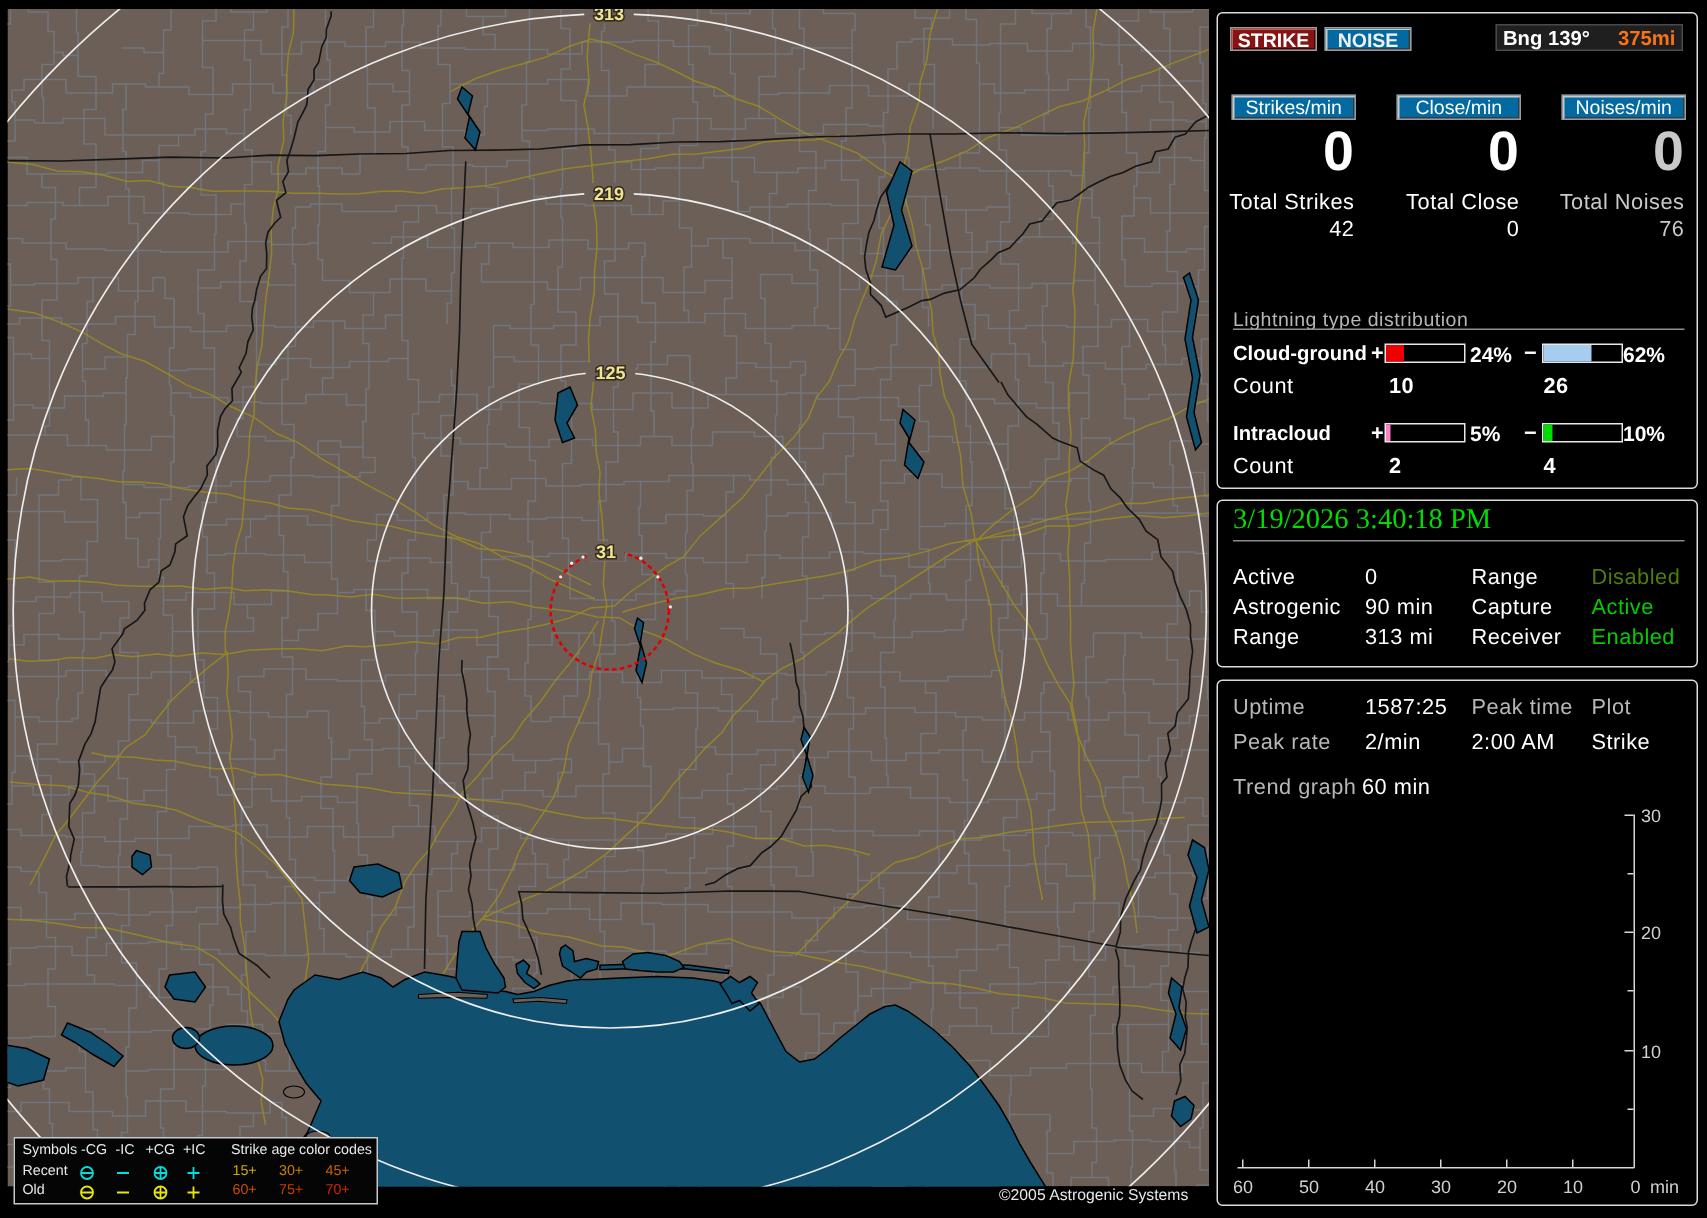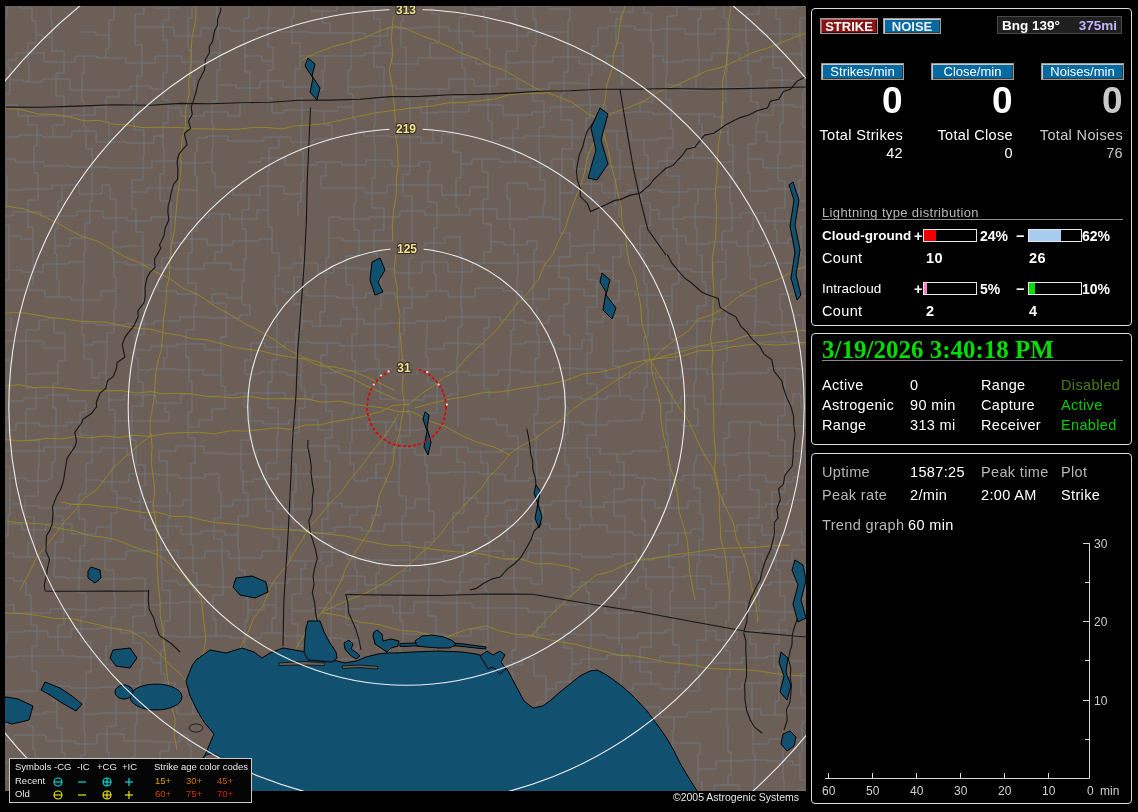--- a/index.html
+++ b/index.html
@@ -444,28 +444,28 @@
         <line x1="119" y1="32" x2="119" y2="40"></line>
     </g>
   </svg>
   <div class="abs" style="left:145px;top:16px;color:#d2a800">15+</div>
   <div class="abs" style="left:176px;top:16px;color:#cc7e00">30+</div>
   <div class="abs" style="left:207px;top:16px;color:#cc6200">45+</div>
   <div class="abs" style="left:145px;top:29px;color:#cc4d00">60+</div>
   <div class="abs" style="left:176px;top:29px;color:#cc3a00">75+</div>
   <div class="abs" style="left:207px;top:29px;color:#d42600">70+</div>
 </div>
-<div class="abs" style="left:666px;top:791px;width:140px;height:14px;background:#000;color:#e8e8e8;font-size:10.5px;text-align:center;white-space:nowrap">©2005 Astrogenic Systems</div>
+<div class="abs" style="left:666px;top:791px;width:140px;height:14px;background:#000;color:#e8e8e8;font-size:10.5px;text-align:left;white-space:nowrap">©2005 Astrogenic Systems</div>
 
 <div class="box" style="top:8px;height:316px">
   <div class="btn" style="left:8px;top:9px;width:56px;height:14px;background:#871414;box-shadow:inset 1px 1px 0 #c06060,inset -1px -1px 0 #3a0808;font-weight:bold">STRIKE</div>
   <div class="btn" style="left:71px;top:9px;width:56px;height:14px;font-weight:bold;color:#f0f0f0">NOISE</div>
   <div class="abs" style="left:185px;top:7px;width:115px;height:16px;background:#1f1f1f;border:1px solid #4a4a4a;font-size:13.5px;font-weight:bold;color:#fff;padding:0 4px;display:flex;justify-content:space-between;align-items:center">
       <span>Bng 139°</span>
-      <span class="grn" style="color:#c4b5fd">375mi</span>
+      <span class="grn" style="color:#f97316">375mi</span>
     </div>
   <div class="btn" style="left:9px;top:54px;width:81px;height:15px">Strikes/min</div>
   <div class="btn" style="left:119px;top:54px;width:81px;height:15px">Close/min</div>
   <div class="btn" style="left:229px;top:54px;width:81px;height:15px">Noises/min</div>
   <div class="lab" style="right:228px;top:71px;font-size:37px;font-weight:bold">0</div>
   <div class="lab" style="right:118px;top:71px;font-size:37px;font-weight:bold">0</div>
   <div class="lab" style="right:8px;top:71px;font-size:37px;font-weight:bold;color:#c9c9c9">0</div>
   <div class="lab" style="right:228px;top:118px">Total Strikes</div>
   <div class="lab" style="right:118px;top:118px">Total Close</div>
   <div class="lab" style="right:8px;top:118px;color:#c9c9c9">Total Noises</div>
@@ -481,38 +481,38 @@
     </div>
   <div class="pct" style="left:168px;top:219px">24%</div>
   <div class="lab" style="left:204px;top:219px;font-weight:bold">−</div>
   <div class="bar" style="left:216px;top:220px">
       <i style="width:62%;background:#a6cdf0"></i>
     </div>
   <div class="pct" style="left:270px;top:219px">62%</div>
   <div class="lab" style="left:10px;top:241px">Count</div>
   <div class="lab" style="left:114px;top:241px;font-weight:bold">10</div>
   <div class="lab" style="left:217px;top:241px;font-weight:bold">26</div>
-  <div class="lab" style="left:10px;top:272px;font-weight:normal;font-size:13.5px;letter-spacing:0">Intracloud</div>
+  <div class="lab" style="left:10px;top:272px;font-weight:bold;font-size:13.5px;letter-spacing:0">Intracloud</div>
   <div class="lab" style="left:102px;top:272px;font-weight:bold">+</div>
   <div class="bar" style="left:111px;top:273px">
       <i style="width:6%;background:#ff7ec8"></i>
     </div>
   <div class="pct" style="left:168px;top:272px">5%</div>
   <div class="lab" style="left:204px;top:272px;font-weight:bold">−</div>
   <div class="bar" style="left:216px;top:273px">
       <i style="width:11%;background:#00dd00"></i>
     </div>
   <div class="pct" style="left:270px;top:272px">10%</div>
   <div class="lab" style="left:10px;top:294px">Count</div>
   <div class="lab" style="left:114px;top:294px;font-weight:bold">2</div>
   <div class="lab" style="left:217px;top:294px;font-weight:bold">4</div>
 </div>
 
 <div class="box" style="top:333px;height:110px">
-  <div class="abs" style="left:10px;top:2px;font-family:'Liberation Serif',serif;font-size:25px;font-weight:bold;color:#00dd00">3/19/2026 3:40:18 PM</div>
+  <div class="abs" style="left:10px;top:2px;font-family:'Liberation Serif',serif;font-size:19px;font-weight:normal;color:#00dd00">3/19/2026 3:40:18 PM</div>
   <div class="abs" style="left:10px;top:26px;width:301px;border-top:1px solid #8a8a8a"></div>
   <div class="lab" style="left:10px;top:43px">Active</div>
     <div class="lab" style="left:98px;top:43px">0</div>
   <div class="lab" style="left:169px;top:43px">Range</div>
     <div class="lab" style="left:249px;top:43px;color:#4d7c0f">Disabled</div>
   <div class="lab" style="left:10px;top:63px">Astrogenic</div>
     <div class="lab" style="left:98px;top:63px">90 min</div>
   <div class="lab" style="left:169px;top:63px">Capture</div>
     <div class="lab grn" style="left:249px;top:63px">Active</div>
   <div class="lab" style="left:10px;top:83px">Range</div>

